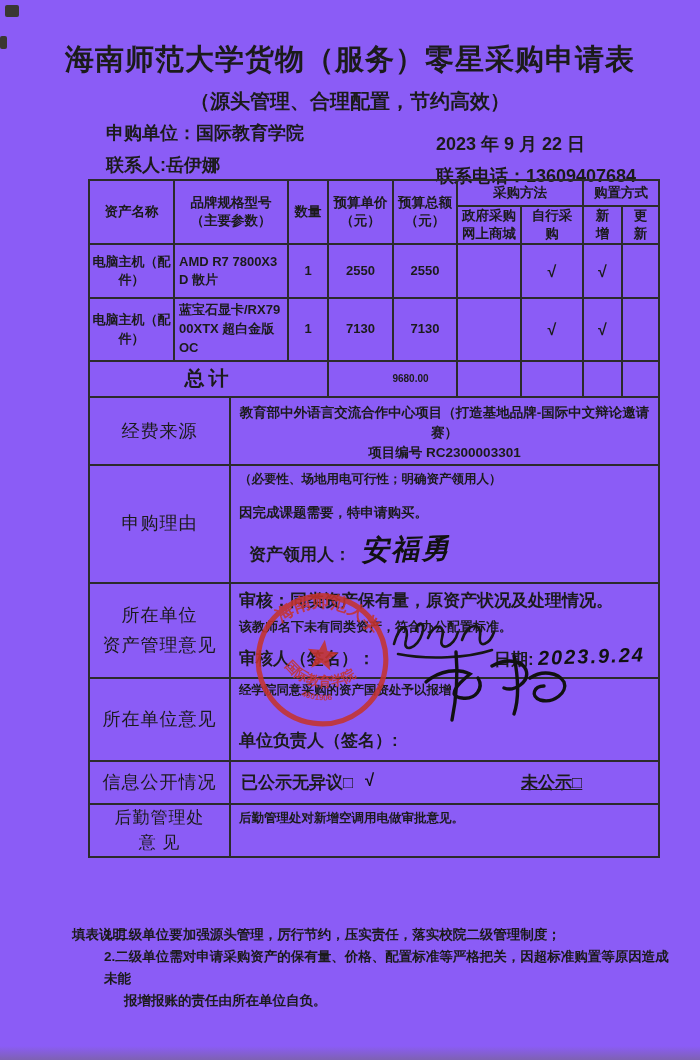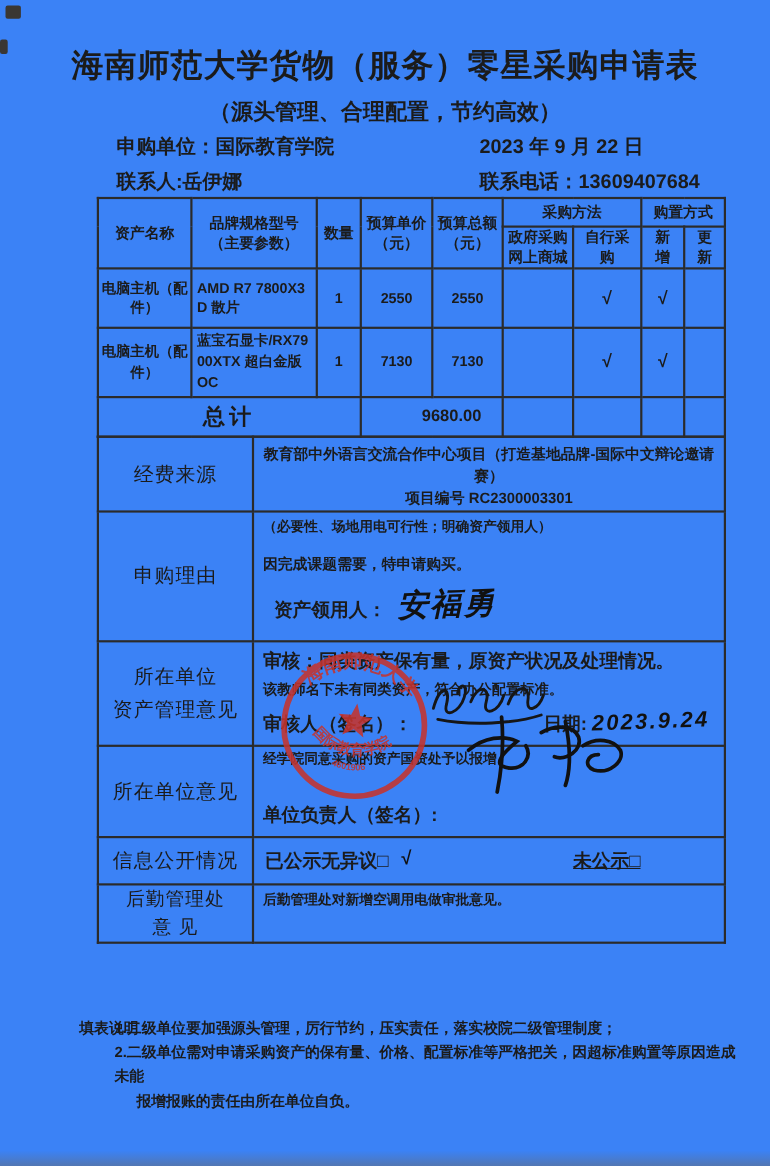--- a/index.html
+++ b/index.html
@@ -1,40 +1,40 @@
 <!DOCTYPE html>
 <html><head>
 <meta charset="utf-8">
 <style>
   html,body{margin:0;padding:0;}
   body{width:700px;height:1060px;position:relative;font-family:"Liberation Sans",sans-serif;
        background:#efece7;overflow:hidden;}
-  .page{position:absolute;inset:0;background:#3b82f6;color:#1b1b1b;}
+  .page{position:absolute;inset:0;background:#8b5cf6;color:#1b1b1b;}
   .artifact{position:absolute;background:#3a3733;border-radius:2px;}
   .bottom-shade{position:absolute;left:0;right:0;bottom:0;height:14px;
       background:linear-gradient(to bottom, rgba(110,104,96,0) 0%, rgba(110,104,96,.45) 100%);}
   .title{position:absolute;top:40px;left:0;width:100%;text-align:center;
       font-size:29px;font-weight:bold;letter-spacing:1px;}
   .subtitle{position:absolute;top:88px;left:0;width:100%;text-align:center;
       font-size:20px;font-weight:600;}
   .inforow{position:absolute;left:106px;right:40px;font-size:18px;font-weight:bold;}
-  .inforow .right{position:absolute;left:330px;top:0;}
+  .inforow .right{position:absolute;left:330px;top:11px;}
   .ir1{top:121px;} .ir2{top:153px;}
 
   .tablewrap{position:absolute;left:88px;top:179px;width:572px;}
   table{border-collapse:collapse;table-layout:fixed;width:572px;}
   td,th{border:2px solid #2b2b2b;padding:0;vertical-align:middle;overflow:hidden;
         font-family:"Liberation Sans",sans-serif;color:#1b1b1b;}
   th{font-size:13.5px;font-weight:bold;text-align:center;line-height:1.35;}
   .pre{white-space:pre-line;}
   td.cell{font-size:13px;font-weight:600;text-align:center;line-height:1.45;}
   td.spec{text-align:left;padding:2px 4px;word-break:break-all;}
   td.check{font-size:16px;font-weight:bold;}
   td.total-label{font-size:20px;font-weight:bold;text-align:center;letter-spacing:4px;}
-  td.total-value{font-size:15px;font-weight:bold;text-align:center;padding-left:36px;}
+  td.total-value{font-size:10px;font-weight:bold;text-align:center;padding-left:36px;}
 
   td.seclabel{font-size:18px;font-weight:normal;text-align:center;line-height:1.7;letter-spacing:1px;}
   td.secbody{position:relative;text-align:left;vertical-align:top;}
   .hint{font-size:12.5px;font-weight:bold;line-height:1.4;padding:5px 6px 0 8px;}
   .centerline{font-size:13.5px;font-weight:bold;text-align:center;line-height:1.5;}
   .bodyline{font-size:13.5px;font-weight:bold;padding-left:8px;}
   .biglabel{font-size:17px;font-weight:bold;}
   .abs{position:absolute;}
   .handw{font-style:italic;color:#111;transform:rotate(-2deg);transform-origin:left center;
          font-weight:bold;letter-spacing:2px;}

